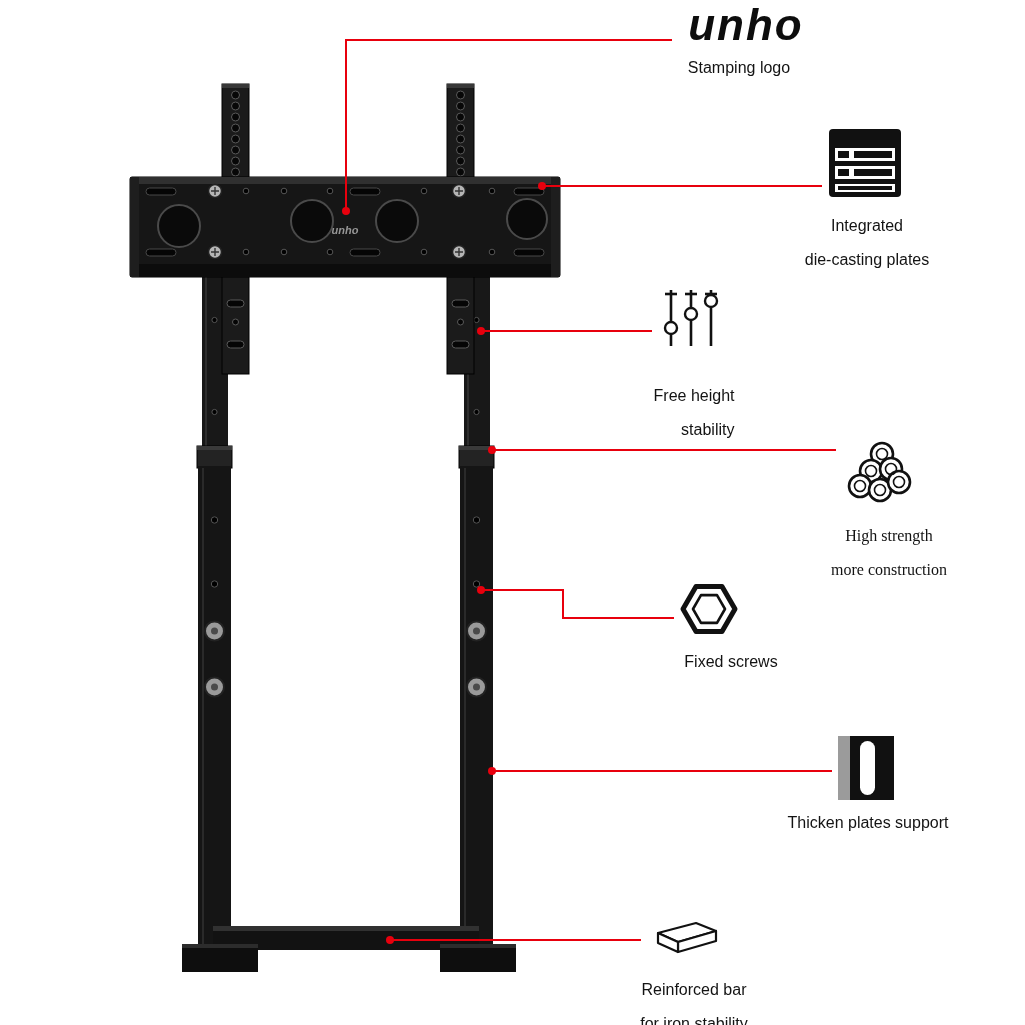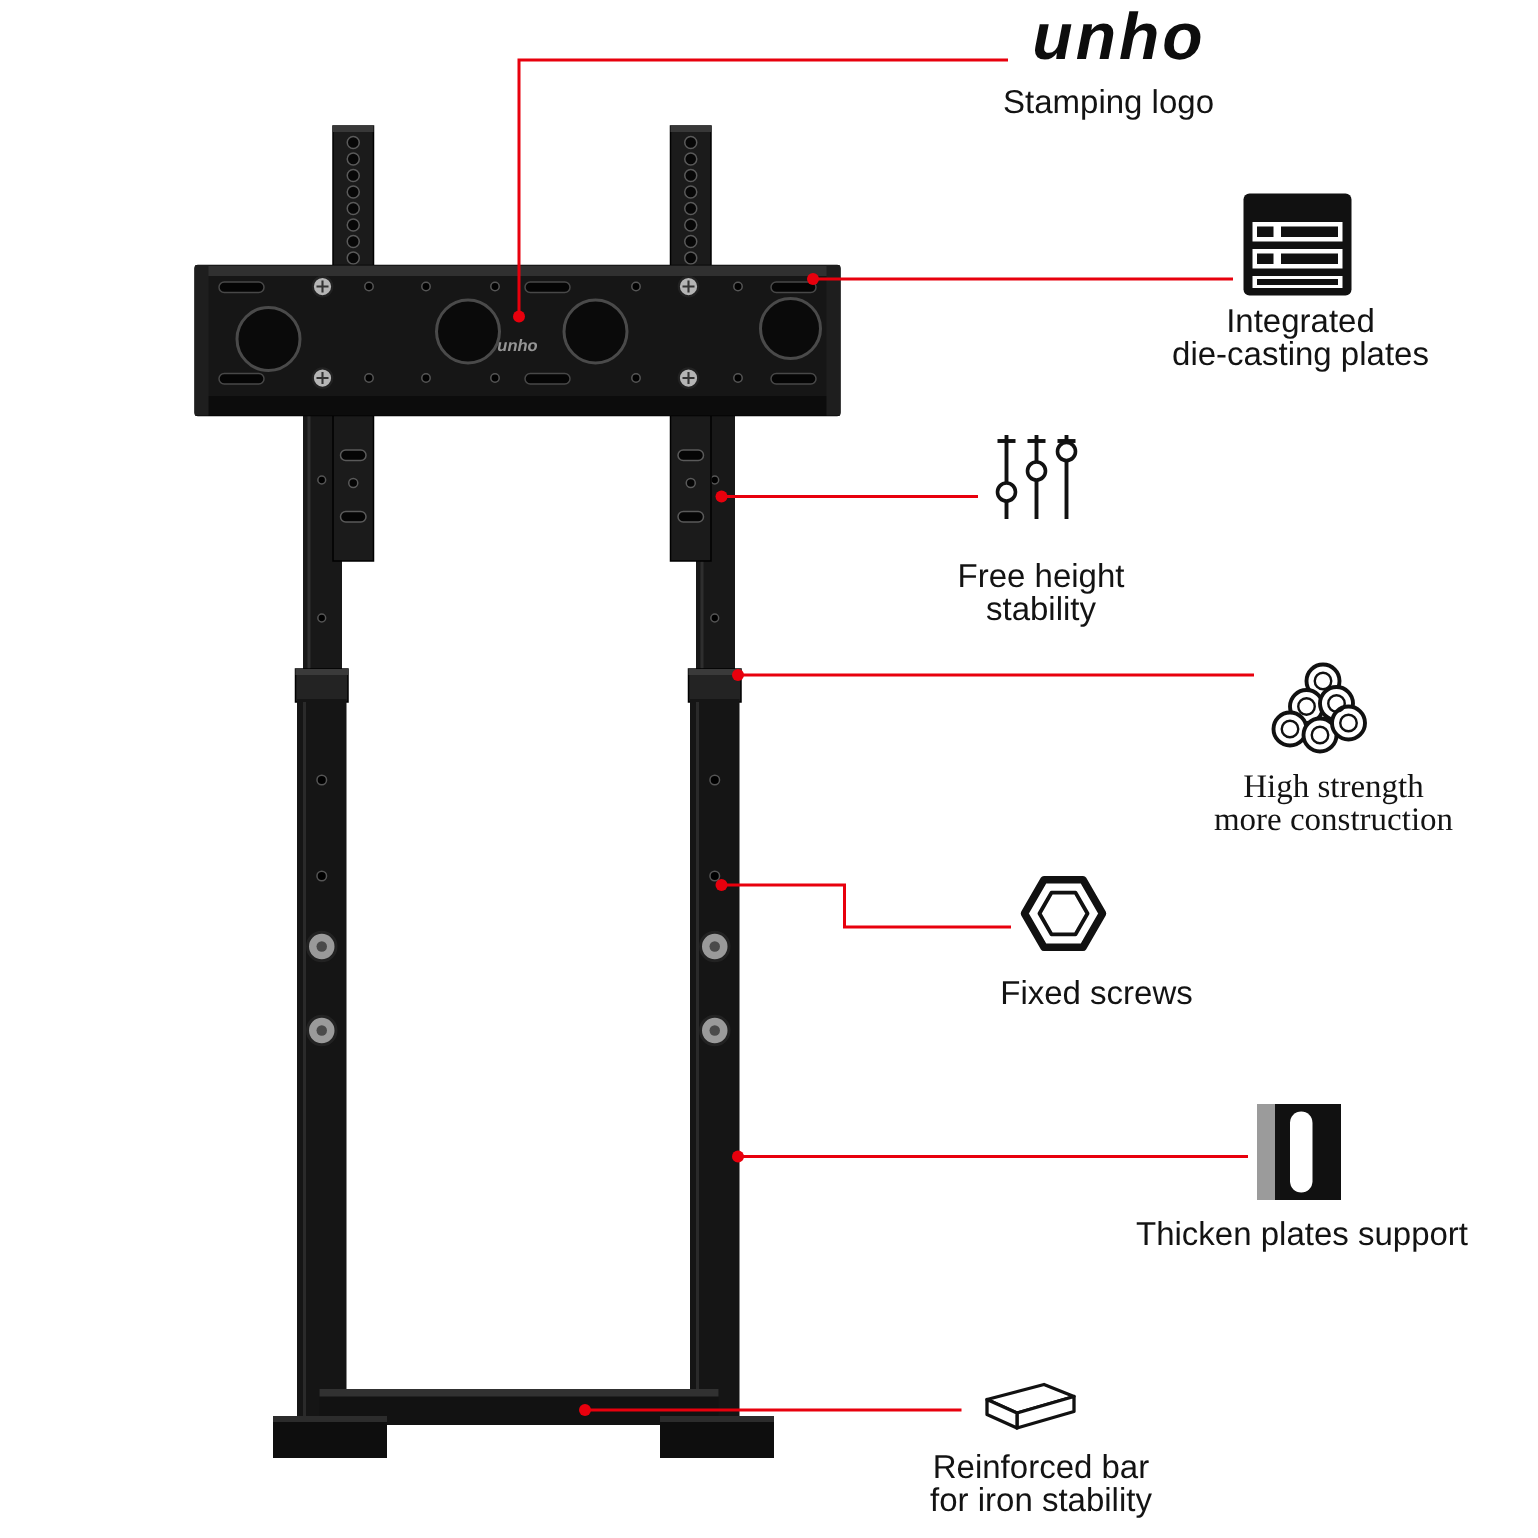--- a/index.html
+++ b/index.html
@@ -22,26 +22,26 @@
     font-size: 44px;
     letter-spacing: 2px;
     line-height: 46px;
     color: #0d0d0d;
     white-space: nowrap;
   }
   .label {
     position: absolute;
     transform: translateX(-50%);
     text-align: center;
-    font-size: 22px;
+    font-size: 16px;
     line-height: 22px;
     color: #131313;
     white-space: nowrap;
   }
-  .label .ln { display: block; }
+  .label .ln { display: block; margin-top: 12px; }
   .icon { position: absolute; line-height: 0; }
 </style>
 </head>
 <body>
 
 <div class="canvas">
 
   <svg class="stand-svg" width="1025" height="1025" viewBox="0 0 1025 1025">
 
     <g>
@@ -237,21 +237,21 @@
         <line x1="25" y1="10" x2="37" y2="10"></line>
         <line x1="45" y1="10" x2="57" y2="10"></line>
       </g>
       <g fill="#ffffff" stroke="#111111" stroke-width="2.4">
         <circle cx="11" cy="44" r="6"></circle>
         <circle cx="31" cy="30" r="6"></circle>
         <circle cx="51" cy="17" r="6"></circle>
       </g>
     </svg>
   </div>
-  <div class="label" style="left:694px; top:373px;">
+  <div class="label" style="left:694px; top:373px;text-align:right;">
     <span class="ln">Free height</span>
     <span class="ln">stability</span>
   </div>
 
   <div class="icon" style="left:840px; top:434px;">
     <svg width="78" height="74" viewBox="0 0 78 74">
       <g fill="#ffffff" stroke="#111111" stroke-width="2.6">
         <circle cx="42" cy="20" r="11"></circle>
         <circle cx="31" cy="37" r="11"></circle>
         <circle cx="51" cy="35" r="11"></circle>

